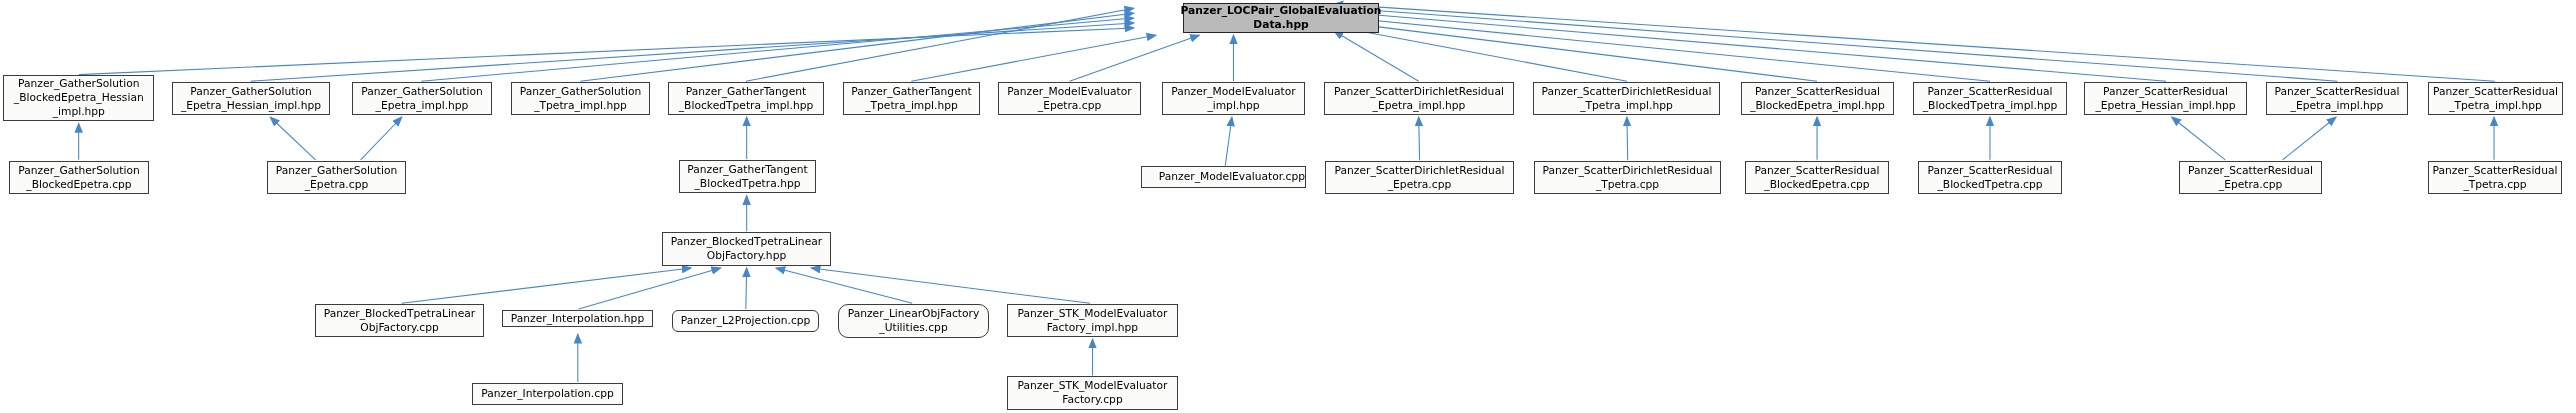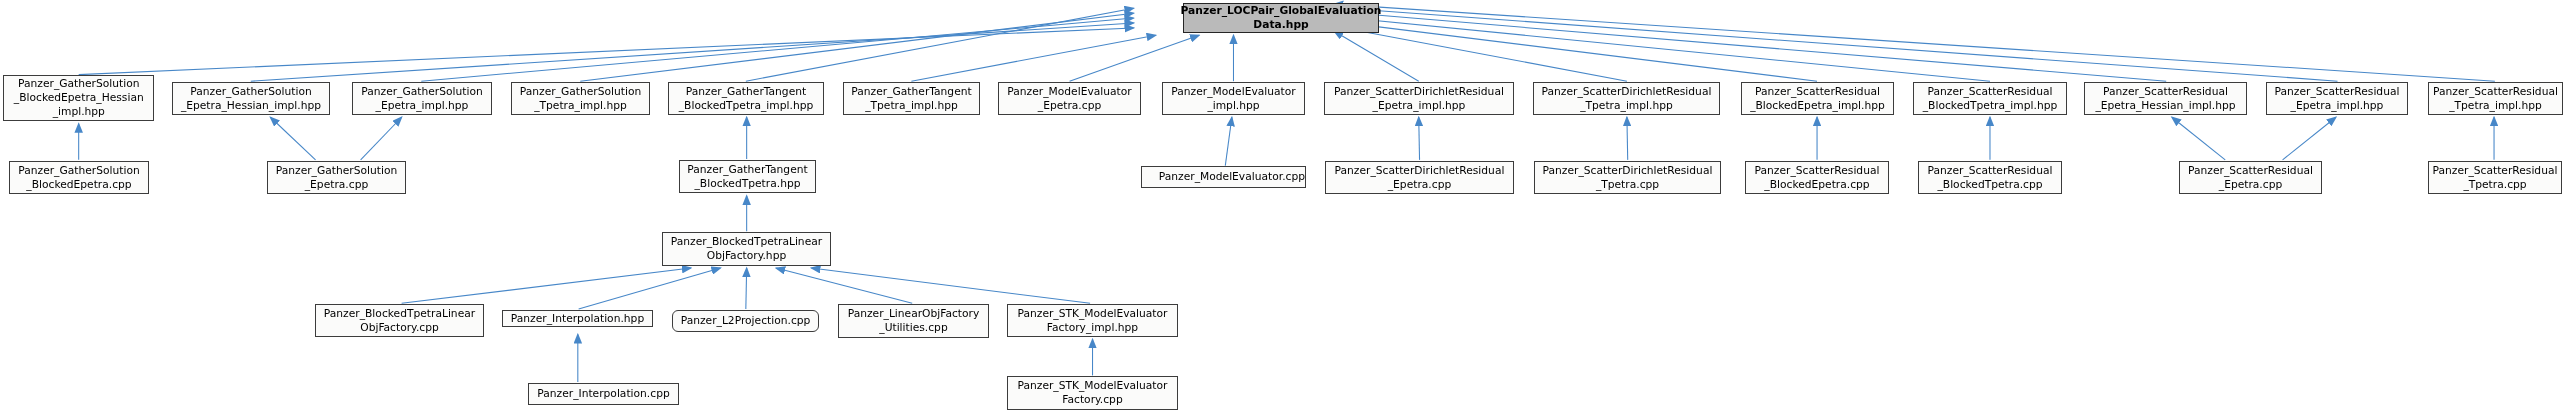--- a/index.html
+++ b/index.html
@@ -188,30 +188,30 @@
   <div class="node" style="left:315px;top:304px;width:169px;height:33px;">
       <span>Panzer_BlockedTpetraLinear
 ObjFactory.cpp</span>
     </div>
   <div class="node" style="left:502px;top:310px;width:151px;height:17px;">
       <span>Panzer_Interpolation.hpp</span>
     </div>
   <div class="node" style="left:672px;top:310px;width:147px;height:22px;border-radius:6px;">
       <span>Panzer_L2Projection.cpp</span>
     </div>
-  <div class="node" style="left:838px;top:304px;width:151px;height:34px;">
+  <div class="node" style="left:838px;top:304px;width:151px;height:34px;border-radius:10px;">
       <span>Panzer_LinearObjFactory
 _Utilities.cpp</span>
     </div>
   <div class="node" style="left:1007px;top:304px;width:171px;height:33px;">
       <span>Panzer_STK_ModelEvaluator
 Factory_impl.hpp</span>
     </div>
 
-  <div class="node" style="left:528px;top:383px;width:151px;height:22px;">
+  <div class="node" style="left:472px;top:383px;width:151px;height:22px;">
       <span>Panzer_Interpolation.cpp</span>
     </div>
   <div class="node" style="left:1007px;top:376px;width:171px;height:34px;">
       <span>Panzer_STK_ModelEvaluator
 Factory.cpp</span>
     </div>
 
 </div>
 
 

